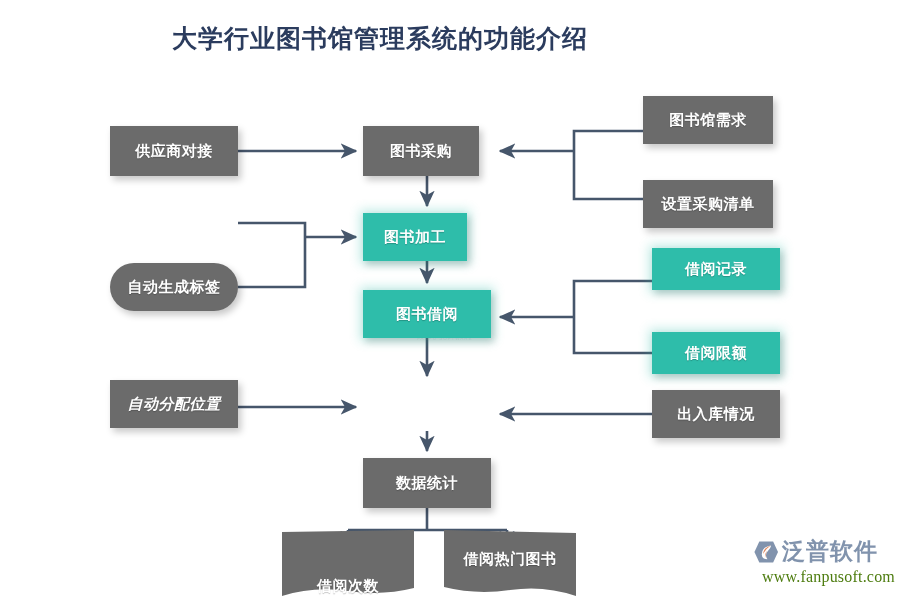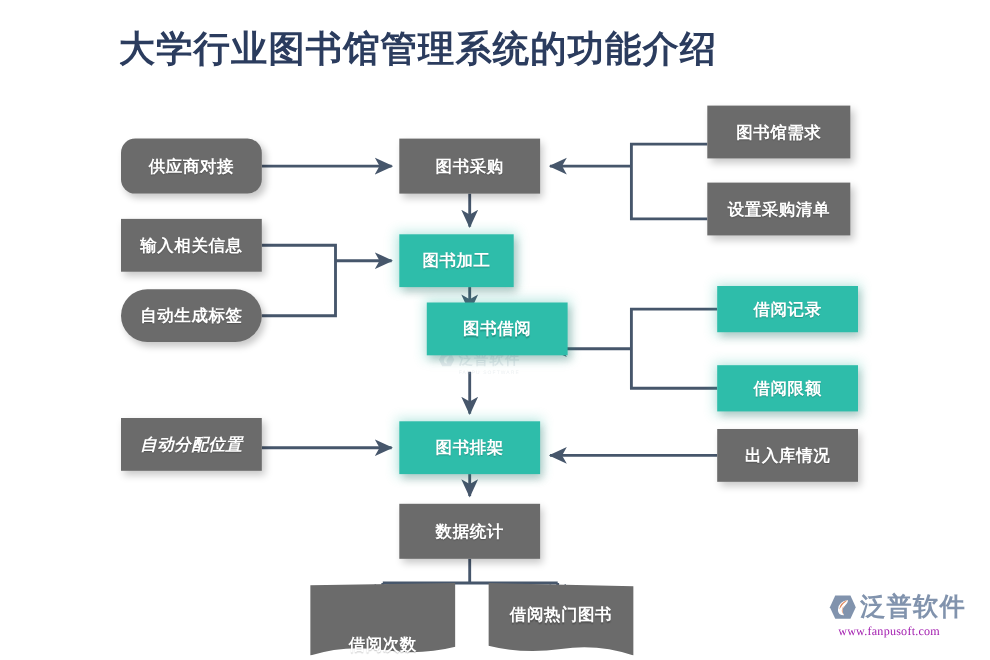--- a/index.html
+++ b/index.html
@@ -12,21 +12,21 @@
   }
   #canvas {
     position: relative;
     width: 900px; height: 600px;
     background: #ffffff;
   }
   #title {
     position: absolute;
     top: 22px; left: 0; width: 760px;
     text-align: center;
-    font-size: 33px;
+    font-size: 25px;
     font-weight: bold;
     color: #2b3c5e;
     letter-spacing: 1px;
     white-space: nowrap;
   }
   #wires {
     position: absolute;
     top: 0; left: 0;
     width: 900px; height: 600px;
     pointer-events: none;
@@ -102,22 +102,22 @@
   }
   #logo .logo-name {
     font-size: 23px;
     font-weight: bold;
     color: #8193ad;
     letter-spacing: 1px;
   }
   #logo .logo-url {
     margin-left: 10px;
     margin-top: 1px;
-    font-size: 11px;
-    color: #a21caf;
+    font-size: 16px;
+    color: #4d7c0f;
     font-family: "Liberation Serif", "DejaVu Serif", serif;
     letter-spacing: 0.2px;
   }
 </style>
 </head>
 <body>
 
 <div id="canvas">
 
   <div id="title">大学行业图书馆管理系统的功能介绍</div>
@@ -164,67 +164,61 @@
     <div style="display:flex;align-items:center;gap:3px;">
       <svg width="16" height="16" viewBox="0 0 32 32">
         <path d="M8 4 L24 4 L30 16 L24 28 L8 28 L2 16 Z" fill="#b9c7cf"></path>
         <path d="M20 9 Q11 11 11 18 Q11 23 17 23 Q14 18 18 14 Q21 11 20 9 Z" fill="#ffffff"></path>
       </svg>
       <span class="wm-text">泛普软件</span>
     </div>
     <div class="wm-sub" style="margin-left:19px;">FANPU SOFTWARE</div>
   </div>
 
-  <div class="node gray" style="left:110px;top:126px;width:128px;height:50px;border-radius:13px;">
+  <div class="node gray" style="left:110px;top:126px;width:128px;height:50px;">
     <span>供应商对接</span>
   </div>
 
-  <div class="node gray" style="left:363px;top:126px;width:128px;height:50px;align-items:center;">
+  <div class="node gray" style="left:363px;top:126px;width:116px;height:50px;align-items:center;">
     <span>图书采购</span>
   </div>
 
   <div class="node gray" style="left:643px;top:96px;width:130px;height:48px;">
     <span>图书馆需求</span>
   </div>
 
-  <div class="node gray" style="left:643px;top:166px;width:130px;height:48px;">
+  <div class="node gray" style="left:643px;top:180px;width:130px;height:48px;">
     <span>设置采购清单</span>
   </div>
 
-  <div class="node gray" style="left:110px;top:199px;width:128px;height:48px;">
-    <span>输入相关信息</span>
-  </div>
 
   <div class="node gray" style="left:110px;top:263px;width:128px;height:48px;border-radius:24px;">
     <span>自动生成标签</span>
   </div>
 
   <div class="node teal" style="left:363px;top:213px;width:104px;height:48px;">
     <span>图书加工</span>
   </div>
 
-  <div class="node teal" style="left:363px;top:275px;width:128px;height:48px;margin-left:25px;">
+  <div class="node teal" style="left:363px;top:290px;width:128px;height:48px;">
     <span>图书借阅</span>
   </div>
 
-  <div class="node teal" style="left:652px;top:260px;width:128px;height:42px;">
+  <div class="node teal" style="left:652px;top:248px;width:128px;height:42px;">
     <span>借阅记录</span>
   </div>
 
   <div class="node teal" style="left:652px;top:332px;width:128px;height:42px;">
     <span>借阅限额</span>
   </div>
 
   <div class="node gray" style="left:110px;top:380px;width:128px;height:48px;font-style:italic;">
     <span>自动分配位置</span>
   </div>
 
-  <div class="node teal" style="left:363px;top:383px;width:128px;height:48px;">
-    <span>图书排架</span>
-  </div>
 
   <div class="node gray" style="left:363px;top:458px;width:128px;height:50px;">
     <span>数据统计</span>
   </div>
 
   <div class="node gray" style="left:652px;top:390px;width:128px;height:48px;">
     <span>出入库情况</span>
   </div>
 
   <div class="node torn" style="left:282px;top:530px;width:132px;height:66px;align-items:flex-end;">

